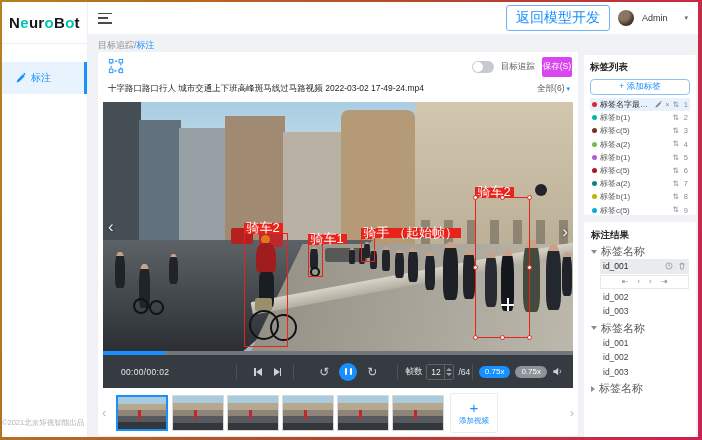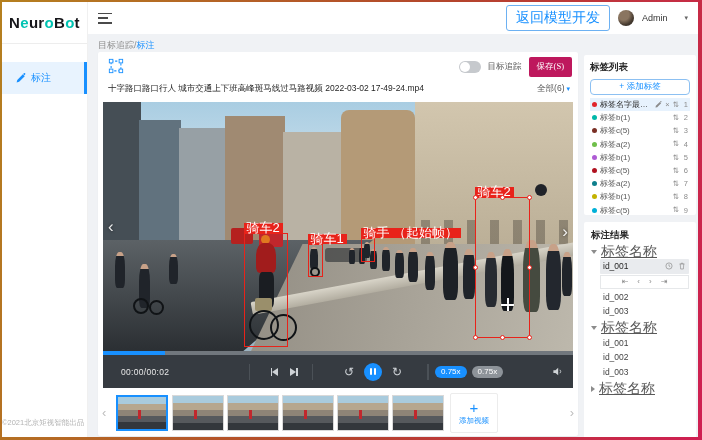--- a/index.html
+++ b/index.html
@@ -39,22 +39,22 @@
   .breadcrumb .dim { color:#8c8c8c; } .breadcrumb .cur { color:#1890ff; cursor:pointer; }
 
   
   .card-main { position:absolute; left:96px; top:50px; width:480px; height:384px; background:#fff;
     border-radius:2px; box-shadow:0 1px 2px rgba(0,0,0,.04); }
   .tool-ico { position:absolute; left:10px; top:6px; width:16px; height:16px; cursor:pointer; }
   .tool-row-right { position:absolute; right:6px; top:5px; display:flex; align-items:center; gap:7px; }
   .toggle { width:22px; height:12px; border-radius:6px; background:#c6c9cd; position:relative; cursor:pointer; }
   .toggle .knob { position:absolute; left:1px; top:1px; width:10px; height:10px; border-radius:50%; background:#fff; }
   .toggle-label { font-size:8.5px; color:#595959; }
-  .save-btn { background:#be185d; color:#fff; border:none; font-size:8.5px; padding:4px 8px;
-    border-radius:2px; cursor:pointer; font-family:Liberation Serif, serif; }
+  .save-btn { background:#d946ef; color:#fff; border:none; font-size:8.5px; padding:4px 1px;
+    border-radius:2px; cursor:pointer; font-family:Liberation Sans, sans-serif; }
   .title-row { position:absolute; left:10px; right:8px; top:31px; display:flex; align-items:center; }
   .vid-title { font-size:8.5px; color:#262626; }
   .filter { margin-left:auto; font-size:8.5px; color:#595959; cursor:pointer; display:flex; gap:2px; align-items:center; }
   .filter .caret-txt{ color:#1890ff; }
 
   
   .video { position:absolute; left:5px; top:50px; width:470px; height:249px; overflow:hidden; background:#9db4c2; }
   .sky { position:absolute; left:0; top:0; right:0; height:90px; background:linear-gradient(#a9cde2,#d4e4ee); }
   .bld { position:absolute; }
   .win-v { background-image:repeating-linear-gradient(90deg,rgba(255,255,255,.10) 0 2px,transparent 2px 7px); }
@@ -143,21 +143,21 @@
   .tico { font-size:7.5px; color:#8c8c8c; cursor:pointer; line-height:1; }
   .tidx { font-size:7.5px; color:#8c8c8c; width:6px; text-align:right; }
   .pencil-sm { width:7px; height:7px; }
 
   .card-results { position:absolute; left:582px; top:220px; width:112px; height:265px; background:#fff;
     border-radius:2px; padding:7px 7px 0; overflow:hidden; }
   .grp-hdr { height:15px; display:flex; align-items:center; gap:4px; cursor:pointer; margin-top:2px; }
   .car { width:0; height:0; }
   .car.down { border-left:3.5px solid transparent; border-right:3.5px solid transparent; border-top:4px solid #8c8c8c; }
   .car.right { border-top:3.5px solid transparent; border-bottom:3.5px solid transparent; border-left:4px solid #8c8c8c; }
-  .grp-label { font-size:14px; color:#595959;text-decoration:underline; }
+  .grp-label { font-size:11px; color:#595959; }
   .res-item { height:14.5px; display:flex; align-items:center; margin-left:9px; font-size:8.5px;
     color:#434343; padding:0 3px; cursor:pointer; }
   .res-item.sel { background:#e9ebee; border-radius:1px; color:#262626; }
   .res-item .spacer { flex:1; }
   .rico { color:#8c8c8c; cursor:pointer; display:flex; align-items:center; margin-left:5px; }
   .pager { height:14px; margin:1px 0 1px 9px; border:1px solid #e6e8ea; background:#fff;
     display:flex; align-items:center; justify-content:center; gap:9px; }
   .pager span { font-size:8px; color:#8c8c8c; cursor:pointer; line-height:1; }
 </style>
 </head>
@@ -330,20 +330,31 @@
       <div class="vdiv"></div>
       <div class="sec play">
         <span class="spin-ico">↺</span>
         <span class="pause-btn">
               <i></i>
               <i></i>
             </span>
         <span class="spin-ico">↻</span>
       </div>
       <div class="vdiv"></div>
+      <div class="sec frames">
+        <span>帧数</span>
+        <span class="frame-box">
+          <input value="12" style="">
+          <span class="spin-col">
+                <i class="up-t"></i>
+                <i class="dn-t"></i>
+              </span>
+        </span>
+        <span>/64</span>
+      </div>
       <div class="vdiv"></div>
       <div class="sec speed">
         <span class="pill on">0.75x</span>
         <span class="pill off">0.75x</span>
         <span class="vol">
           <svg width="11" height="11" viewBox="0 0 16 16">
                 <path d="M2 6h3l4-3.5v11L5 10H2z" fill="#cfd3d6"></path>
                 <path d="M11.5 5.5a3.6 3.6 0 0 1 0 5" stroke="#cfd3d6" stroke-width="1.3" fill="none"></path>
               </svg>
         </span>

